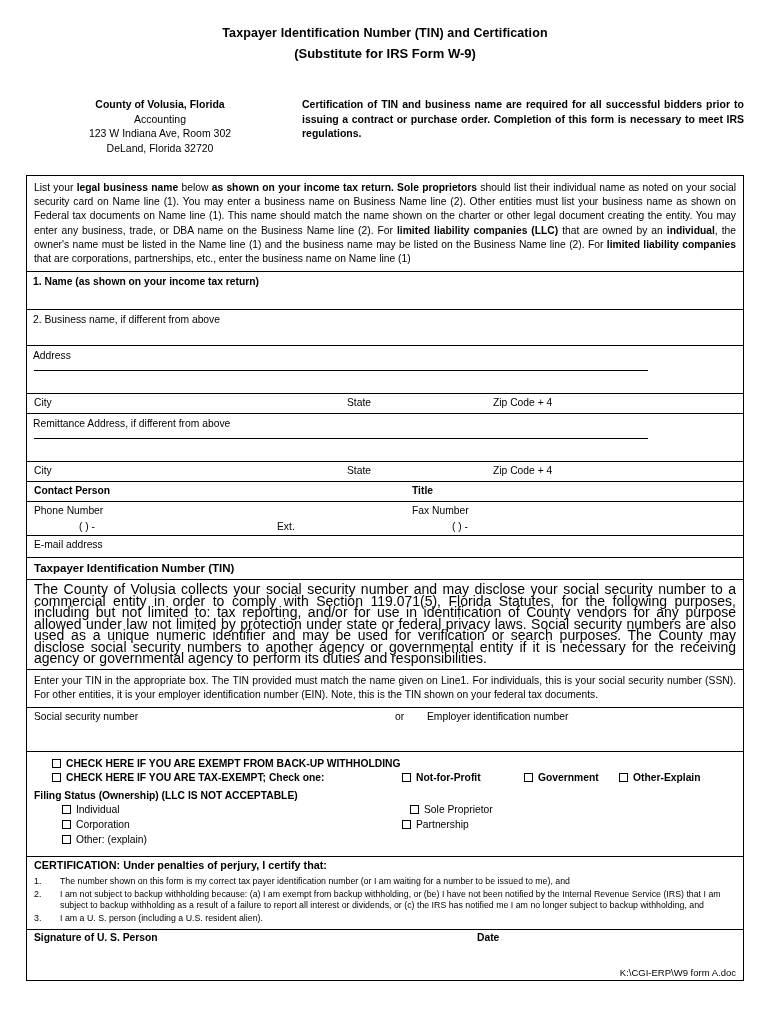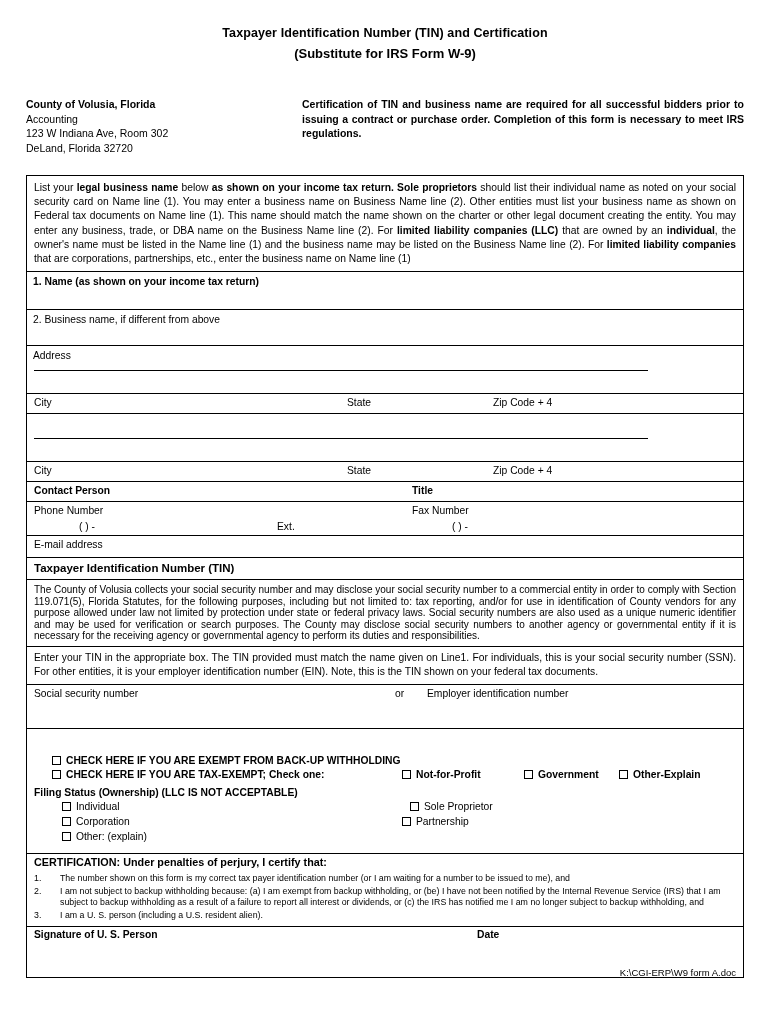--- a/index.html
+++ b/index.html
@@ -35,21 +35,21 @@
     font-weight: bold;
     margin-top: 6px;
   }
   .header-row {
     display: flex;
     margin-top: 36px;
     align-items: flex-start;
   }
   .org-block {
     width: 268px;
-    text-align: left;
+    text-align: center;
     font-size: 10.5px;
     line-height: 14.5px;
   }
   .org-name {
     font-weight: bold;
     font-size: 10.5px;
   }
   .cert-block {
     flex: 1;
     font-size: 10.5px;
@@ -134,21 +134,21 @@
     font-size: 10.3px;
     position: relative;
   }
   .email-row span { position: absolute; left: 7px; top: 3px; text-align: right; }
   .tin-head {
     font-size: 11.5px;
     font-weight: bold;
     padding: 4px 7px 5px 7px;
   }
   .disclosure {
-    font-size: 10px;
+    font-size: 14px;
     line-height: 11.5px;
     text-align: justify;
     padding: 4px 7px 4px 7px;
   }
   .tin-instr {
     font-size: 10.3px;
     line-height: 14.2px;
     text-align: justify;
     padding: 4px 7px 5px 7px;
   }
@@ -157,21 +157,20 @@
     position: relative;
     font-size: 10.3px;
   }
   .ssn-row span { position: absolute; top: 3px; }
   .s-ssn { left: 7px; }
   .s-or { left: 368px; }
   .s-ein { left: 400px; }
   .exempt-sect {
     padding: 6px 7px 4px 7px;
     font-size: 10.3px;
-    margin-top: 20px;
   }
   .cb {
     display: inline-block;
     width: 9px;
     height: 9px;
     border: 1px solid #000;
     vertical-align: -1px;
     margin-right: 5px;
     box-sizing: border-box;
   }
@@ -289,20 +288,21 @@
       <div class="underline-long"></div>
     </div>
 
     <div class="sect citystate">
       <span class="c-city">City</span>
       <span class="c-state">State</span>
       <span class="c-zip">Zip Code + 4</span>
     </div>
 
     <div class="sect addr-sect">
+      <div class="pad line-label">Remittance Address, if different from above</div>
       <div class="underline-long"></div>
     </div>
 
     <div class="sect citystate">
       <span class="c-city">City</span>
       <span class="c-state">State</span>
       <span class="c-zip">Zip Code + 4</span>
     </div>
 
     <div class="sect contact-row">

